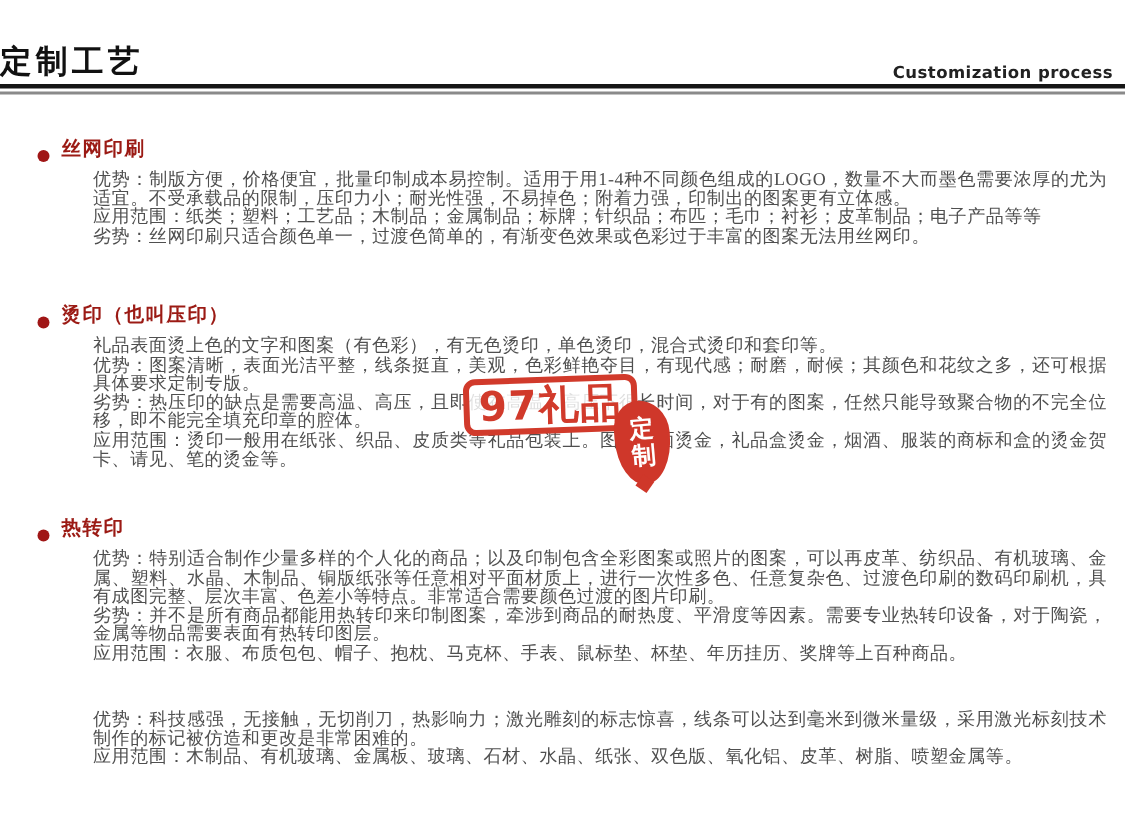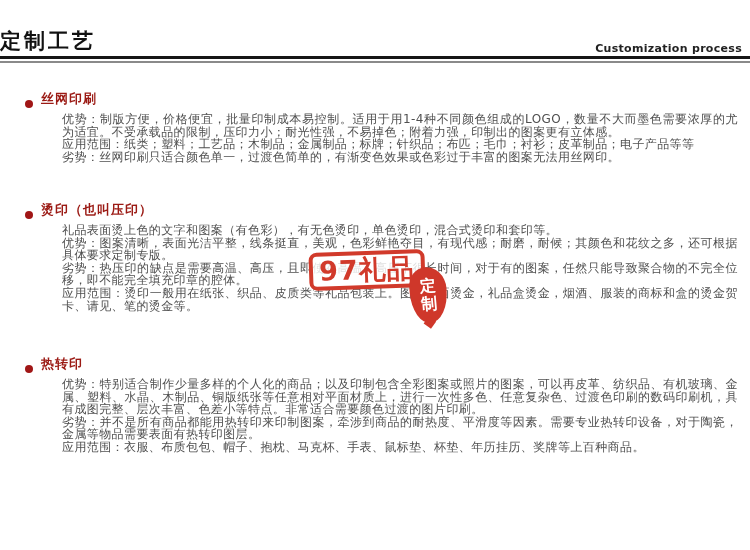--- a/index.html
+++ b/index.html
@@ -17,27 +17,27 @@
     position:absolute;top:42px;right:8px;
     font-size:11px;font-weight:bold;color:#222;letter-spacing:0.3px;text-align:right;
   }
   .rule-dark{position:absolute;top:56px;left:0;width:750px;height:3px;background:#161616;}
   .rule-gray{position:absolute;top:61px;left:0;width:750px;height:2px;background:#8a8a8a;}
 
   
   .section{position:absolute;left:25px;width:714px;}
   #sec-0{top:90px;}
   #sec-1{top:201px;}
-  #sec-2{top:343px;margin-top:12px;}
+  #sec-2{top:343px;}
   #sec-3{top:473px;}
   .sec-head{display:flex;align-items:flex-end;margin-bottom:5px;}
   .bullet{width:8px;height:8px;border-radius:50%;background:#a01616;margin-right:8px;flex:0 0 auto;}
   .sec-title{font-size:13px;font-weight:bold;color:#9b1a14;letter-spacing:1px;}
   .sec-body{margin-left:37px;width:676px;font-size:12px;line-height:12.6px;color:#4f4f4f;letter-spacing:0.4px;}
-  .sec-body p{margin:0;text-align:justify;}
+  .sec-body p{margin:0;text-align:justify;font-family:Liberation Serif, serif;}
 
   
   .watermark{position:absolute;left:309px;top:246px;width:150px;height:84px;z-index:5;}
   .brand-box{
     position:absolute;left:0;top:5px;width:108px;height:30px;
     border:4px solid #d13a2b;border-radius:8px;
     background:rgba(255,255,255,0.82);
     display:flex;align-items:center;justify-content:center;
     transform:rotate(-2deg);
   }
@@ -94,20 +94,24 @@
     <span class="sec-title">热转印</span>
   </div>
   <div class="sec-body">
     <p>优势：特别适合制作少量多样的个人化的商品；以及印制包含全彩图案或照片的图案，可以再皮革、纺织品、有机玻璃、金属、塑料、水晶、木制品、铜版纸张等任意相对平面材质上，进行一次性多色、任意复杂色、过渡色印刷的数码印刷机，具有成图完整、层次丰富、色差小等特点。非常适合需要颜色过渡的图片印刷。</p>
     <p>劣势：并不是所有商品都能用热转印来印制图案，牵涉到商品的耐热度、平滑度等因素。需要专业热转印设备，对于陶瓷，金属等物品需要表面有热转印图层。</p>
     <p>应用范围：衣服、布质包包、帽子、抱枕、马克杯、手表、鼠标垫、杯垫、年历挂历、奖牌等上百种商品。</p>
   </div>
 </div>
 
 <div class="section" id="sec-3">
+  <div class="sec-body">
+    <p>优势：科技感强，无接触，无切削刀，热影响力；激光雕刻的标志惊喜，线条可以达到毫米到微米量级，采用激光标刻技术制作的标记被仿造和更改是非常困难的。</p>
+    <p>应用范围：木制品、有机玻璃、金属板、玻璃、石材、水晶、纸张、双色版、氧化铝、皮革、树脂、喷塑金属等。</p>
+  </div>
 </div>
 
 <div class="watermark">
   <div class="brand-box">
     <span class="brand-text">97礼品</span>
   </div>
   <div class="seal">
     <span>定</span>
     <span>制</span>
   </div>

